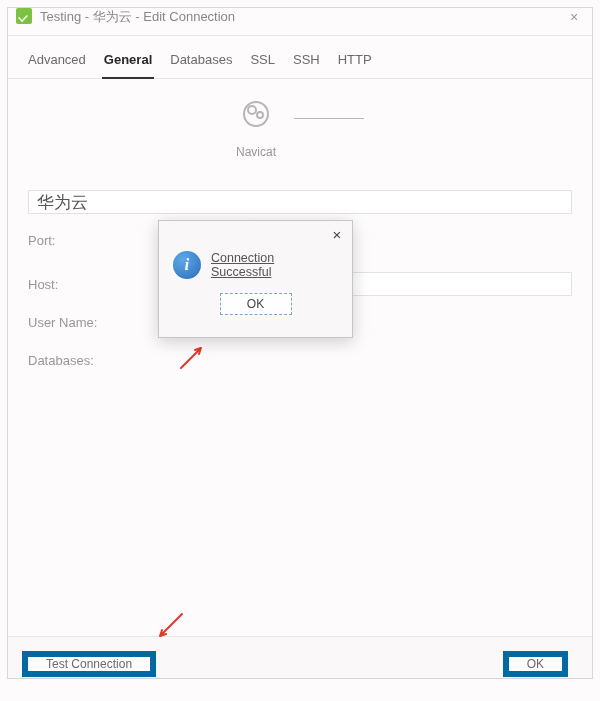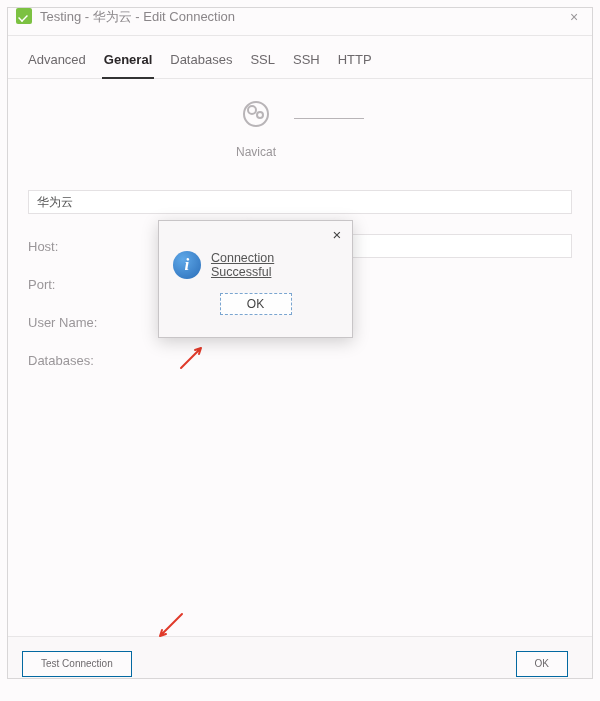--- a/index.html
+++ b/index.html
@@ -19,25 +19,25 @@
     
     .diagram { display: flex; justify-content: center; align-items: center; gap: 18px; padding: 18px 0 10px; }
     .diagram-item { display: flex; flex-direction: column; align-items: center; gap: 14px; }
     .diagram-icon { color: #b8b4b7; }
     .diagram-label { font-size: 12px; color: #9a9699; }
     .diagram-line { width: 70px; height: 1px; background: #b8b4b7; margin-top: -20px; }
     
     .form { padding: 20px 20px 0; }
     .row { display: flex; align-items: center; margin-bottom: 12px; min-height: 26px; }
     .label { width: 160px; font-size: 13px; color: #9a9699; }
-    .input { flex: 1; height: 24px; border: 1px solid #e4e1e3; background: #fff; padding: 0 8px; font-size: 12px; color: #555; }
+    .input { flex: 1; height: 24px; border: 1px solid #e4e1e3; background: #fff; padding: 0 8px; font-size: 17px; color: #555; }
     .spacer-group { margin-top: 18px; }
     
     .footer { position: absolute; bottom: 0; left: 0; right: 0; height: 42px; border-top: 1px solid #e8e6e7; display: flex; align-items: center; padding: 0 14px; background: #faf8f9; }
-    .btn { height: 26px; padding: 0 18px; border: 1px solid #0369a1; background: #fdfbfc; font-size: 10px; color: #6d696c; cursor: pointer; margin-top: 12px; }
+    .btn { height: 26px; padding: 0 18px; border: 6px solid #0369a1; background: #fdfbfc; font-size: 12px; color: #6d696c; cursor: pointer; margin-top: 12px; }
     .footer-spacer { flex: 1; }
     
     .modal { position: absolute; left: 158px; top: 220px; width: 195px; height: 118px; background: #f9f7f8; border: 1px solid #c8c5c7; box-shadow: 0 4px 16px rgba(0,0,0,0.18); z-index: 10; }
     .modal-close { position: absolute; right: 6px; top: 6px; width: 18px; height: 18px; font-size: 15px; color: #444; text-align: center; line-height: 16px; cursor: pointer; }
     .modal-body { display: flex; align-items: center; gap: 10px; padding: 30px 14px 4px; }
     .modal-icon { width: 28px; height: 28px; border-radius: 50%; background: radial-gradient(circle at 35% 30%, #5fa8e8, #2a6db8); color: #fff; font-weight: bold; font-size: 17px; text-align: center; line-height: 28px; font-family: Georgia, serif; font-style: italic; }
     .modal-text { font-size: 12.5px; color: #555; text-decoration: underline; }
     .modal-footer { text-align: center; padding: 10px 0 0; }
     .modal-btn { height: 22px; width: 72px; border: 1px solid #7aa5d0; border-style: dashed; background: #fefefe; font-size: 12px; color: #444; cursor: pointer; }
     
@@ -76,26 +76,26 @@
       </svg>
       <div class="diagram-label">Navicat</div>
     </div>
     <div class="diagram-line"></div>
   </div>
 
   <div class="form">
     <div class="row">
       <input class="input" value="华为云" style="">
     </div>
+    <div class="row">
+      <div class="label">Port:</div>
+    </div>
     <div class="row spacer-group">
       <div class="label">Host:</div>
       <input class="input" value="114.11" style="">
-    </div>
-    <div class="row">
-      <div class="label">Port:</div>
     </div>
     <div class="row">
       <div class="label">User Name:</div>
     </div>
     <div class="row">
       <div class="label">Databases:</div>
     </div>
   </div>
 
   <div class="blur-box"></div>

